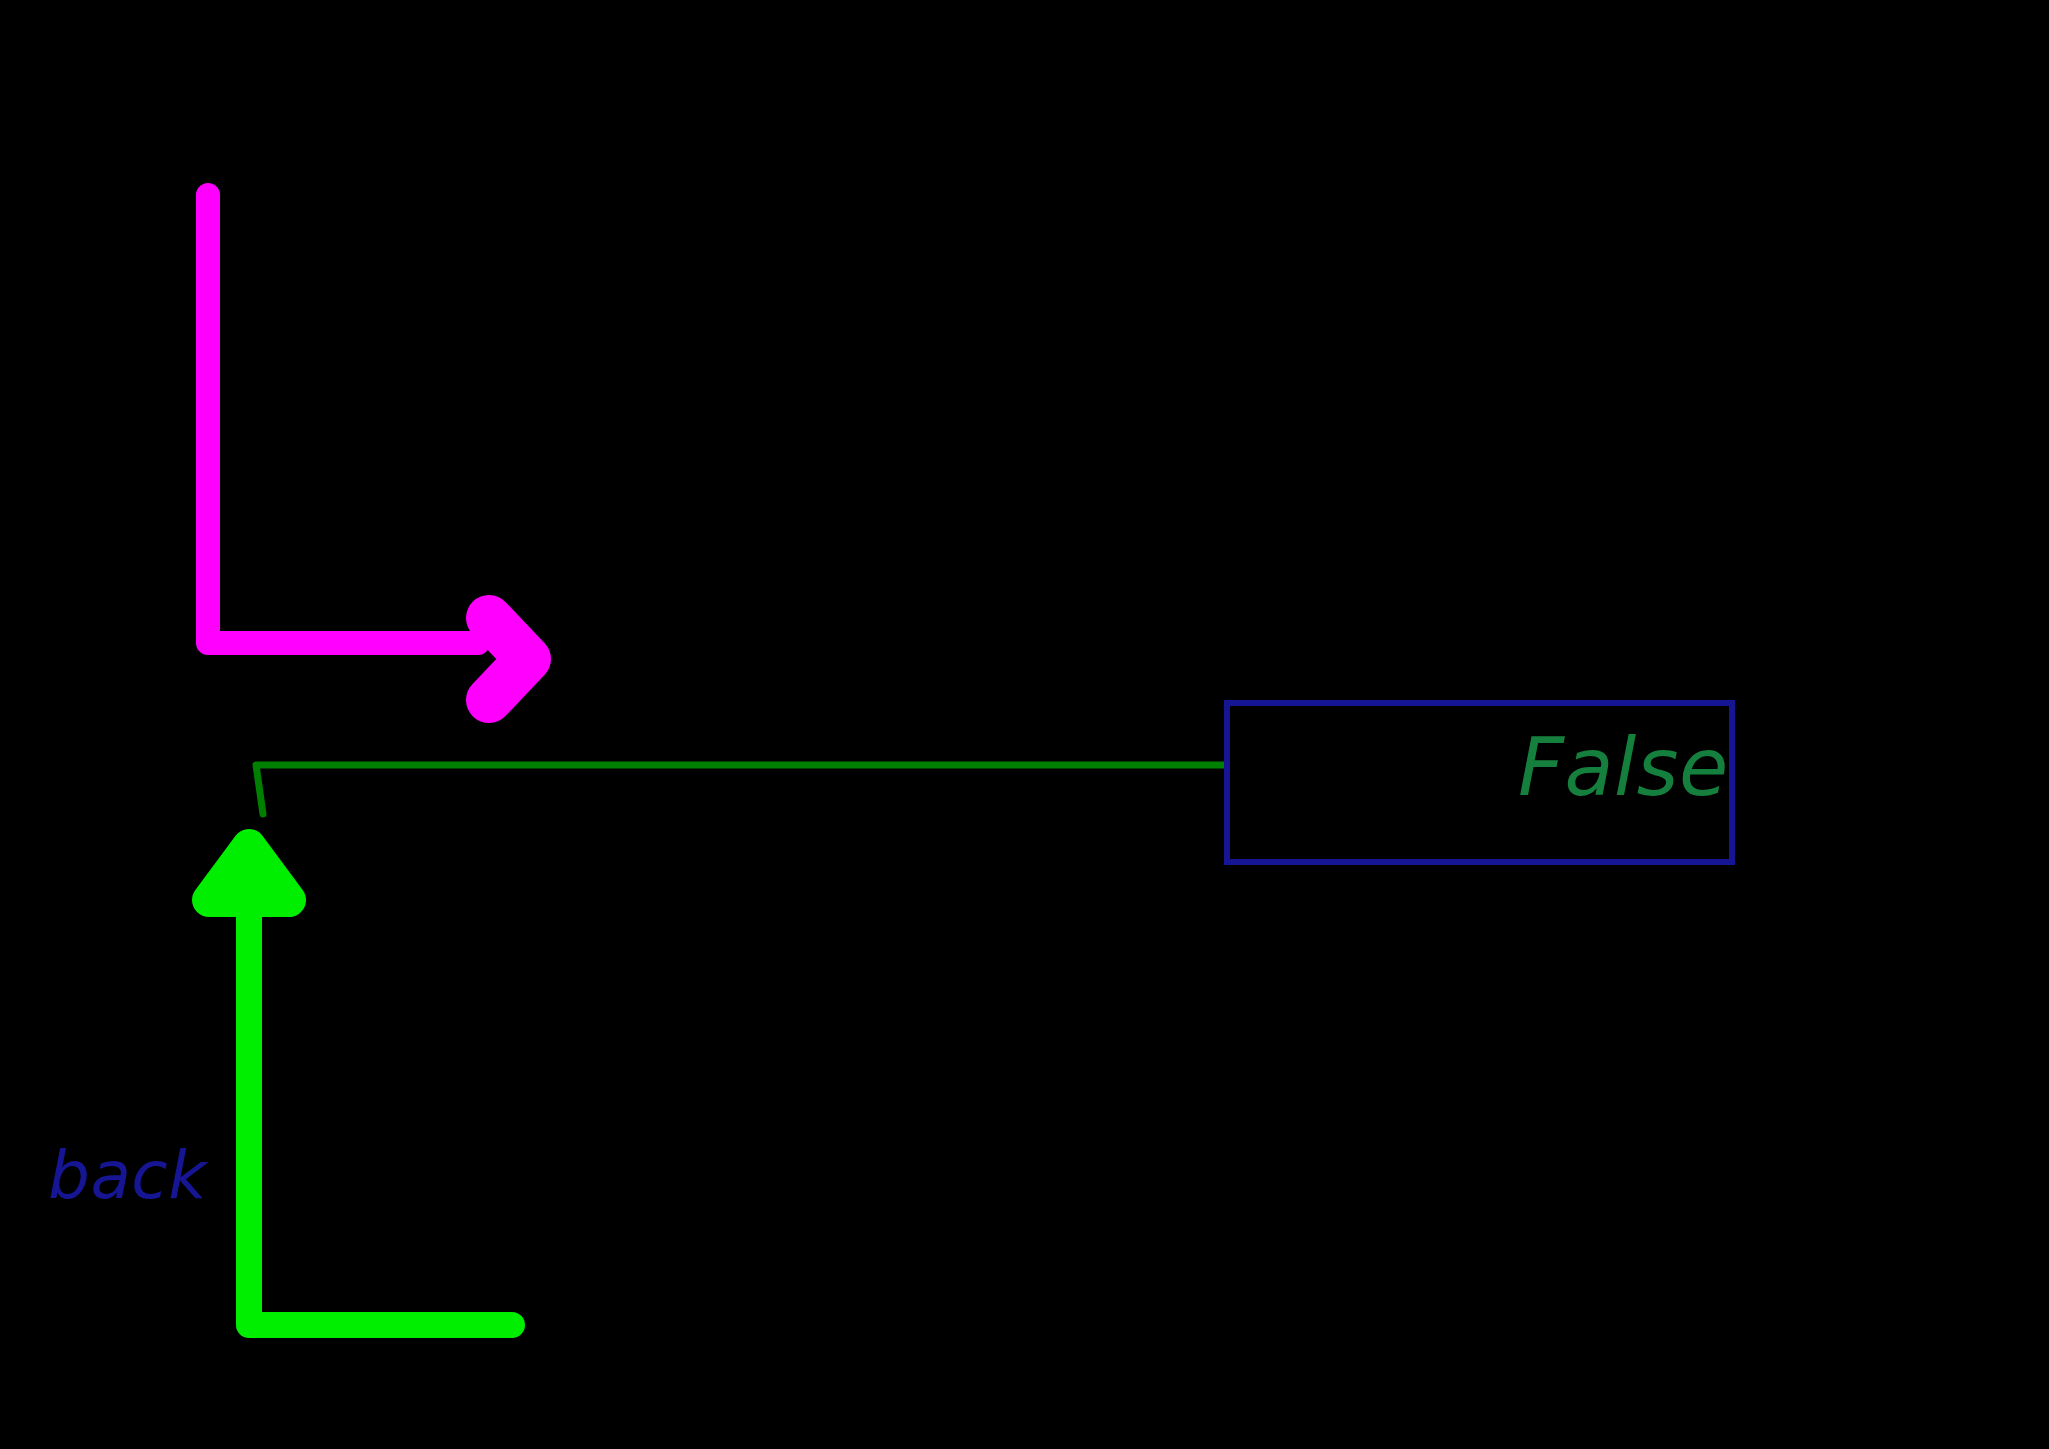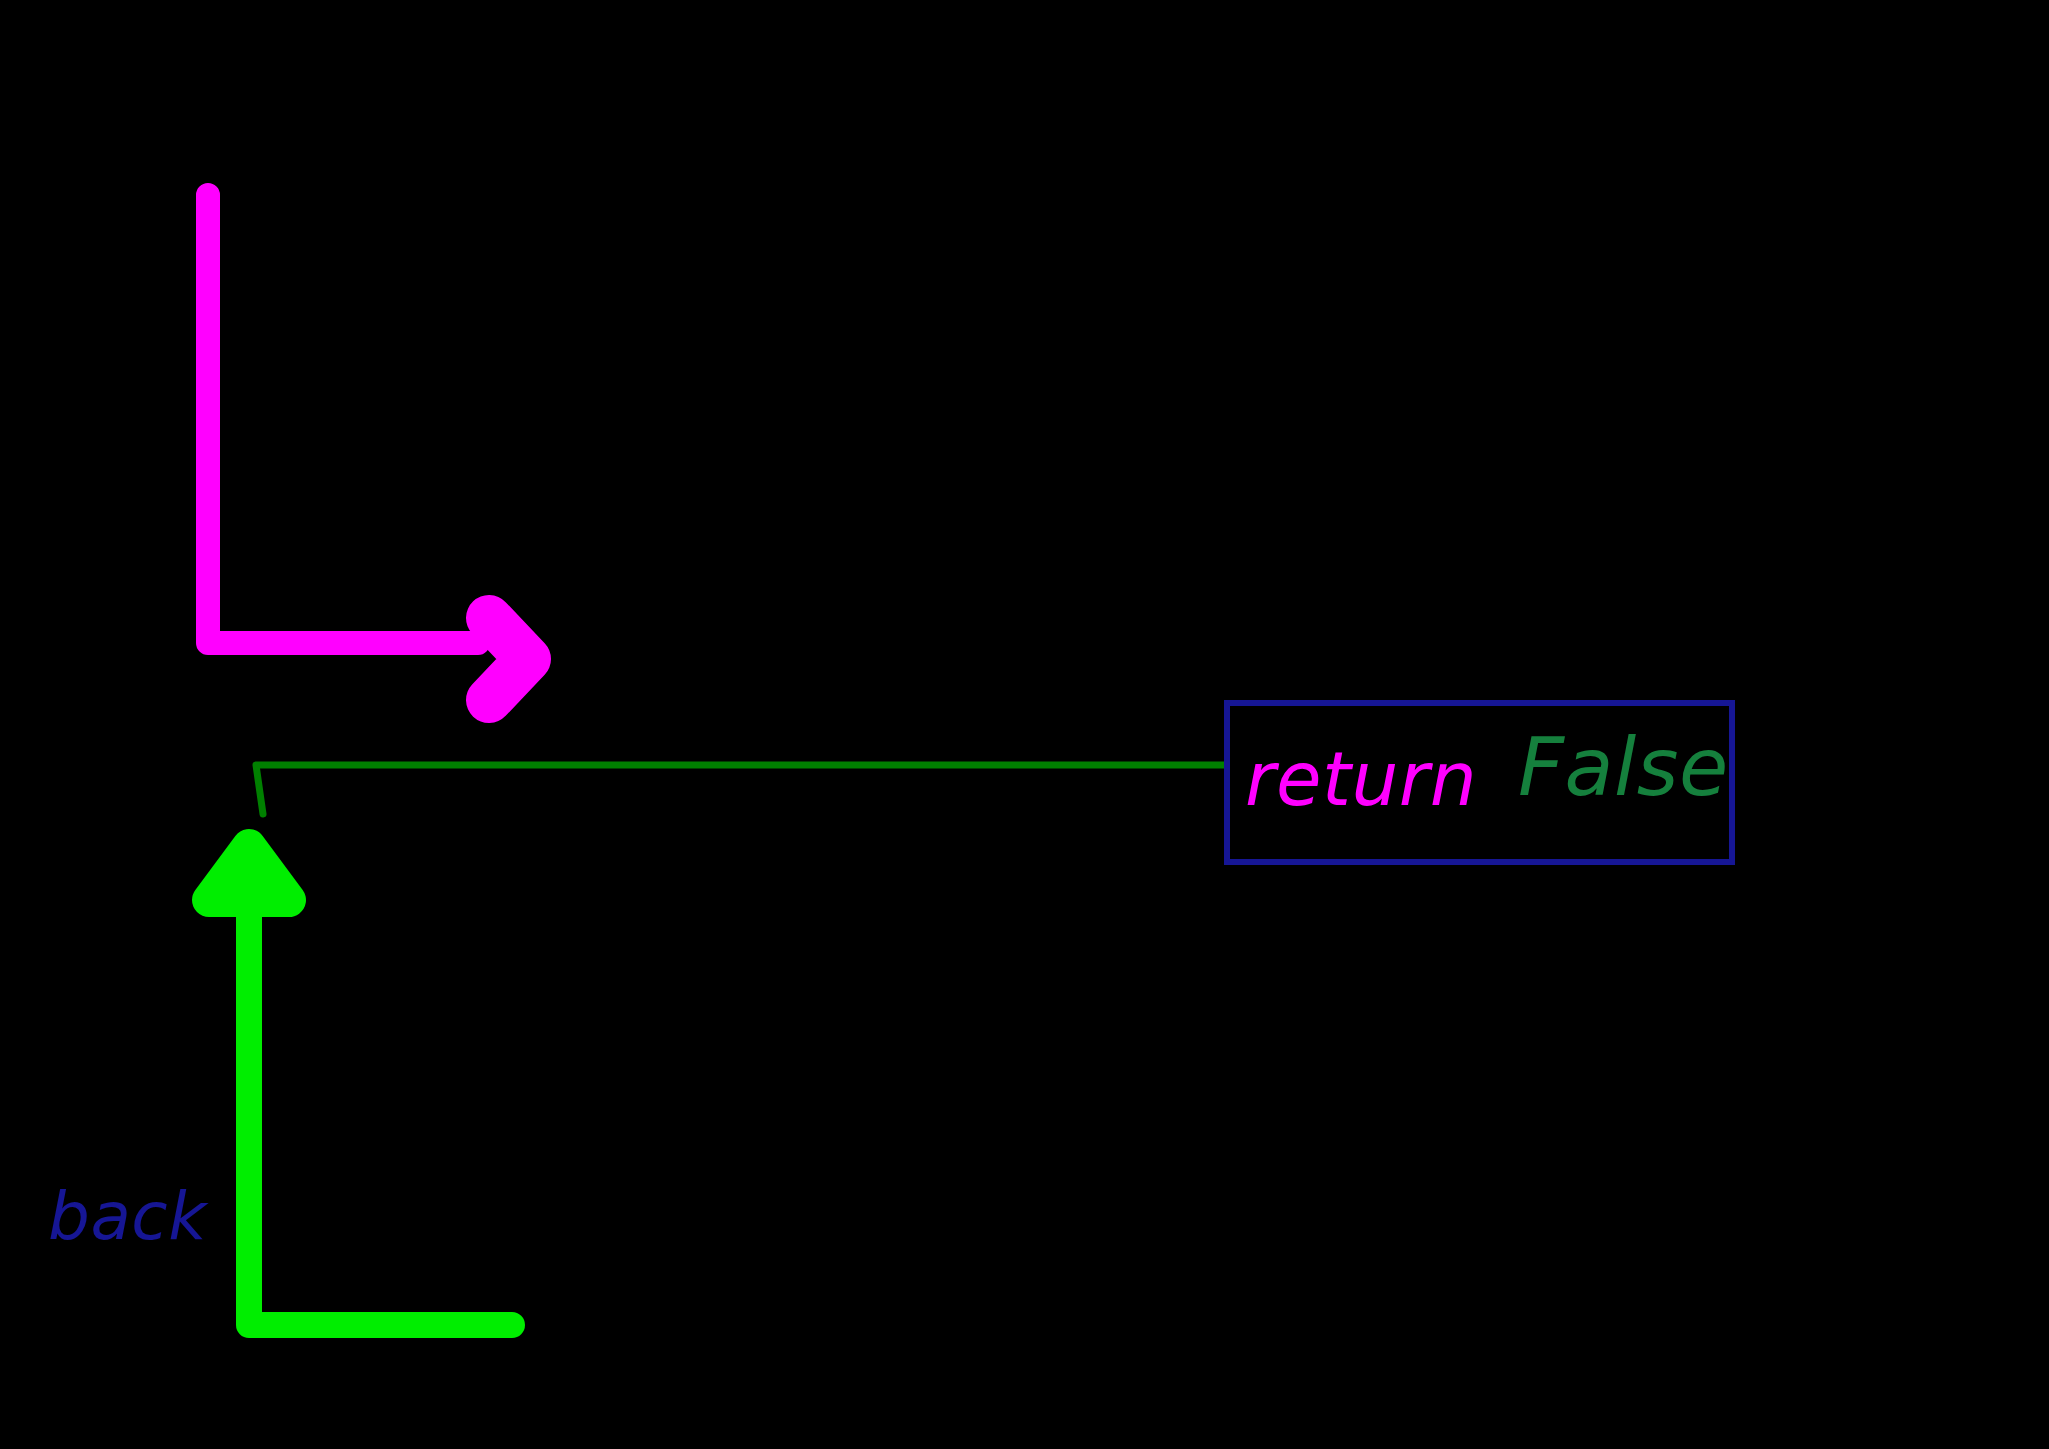--- a/index.html
+++ b/index.html
@@ -43,21 +43,21 @@
     color: #FF00FF;
   }
   #text-false {
     left: 1518px;
     top: 728px;
     font-size: 80px;
     color: #15803d;
   }
   #text-back {
     left: 48px;
-    top: 1184px;
+    top: 1143px;
     font-size: 66px;
     color: #161695;
   }
 </style>
 </head>
 <body>
 
 <div id="canvas-root">
 
   <svg class="layer" viewBox="0 0 2049 1449" xmlns="http://www.w3.org/2000/svg" aria-hidden="true">
@@ -77,19 +77,18 @@
     <g>
       <path d="M 512 1325 L 249 1325 L 249 900" fill="none" stroke="#00EE00" stroke-width="26" stroke-linecap="round" stroke-linejoin="round"></path>
       <path d="M 209 900 L 249 846 L 289 900 Z" fill="#00EE00" stroke="#00EE00" stroke-width="34" stroke-linejoin="round" stroke-linecap="round"></path>
     </g>
   </svg>
 
   <svg class="layer" viewBox="0 0 2049 1449" xmlns="http://www.w3.org/2000/svg" aria-hidden="true">
     <rect x="1227" y="703" width="505" height="159" fill="none" stroke="#161695" stroke-width="6"></rect>
   </svg>
 
-  <span class="hand-text" id="text-return">return</span>
 
   <span class="hand-text" id="text-false">False</span>
 
   <span class="hand-text" id="text-back">back</span>
 
 </div>
 
 </body></html>

